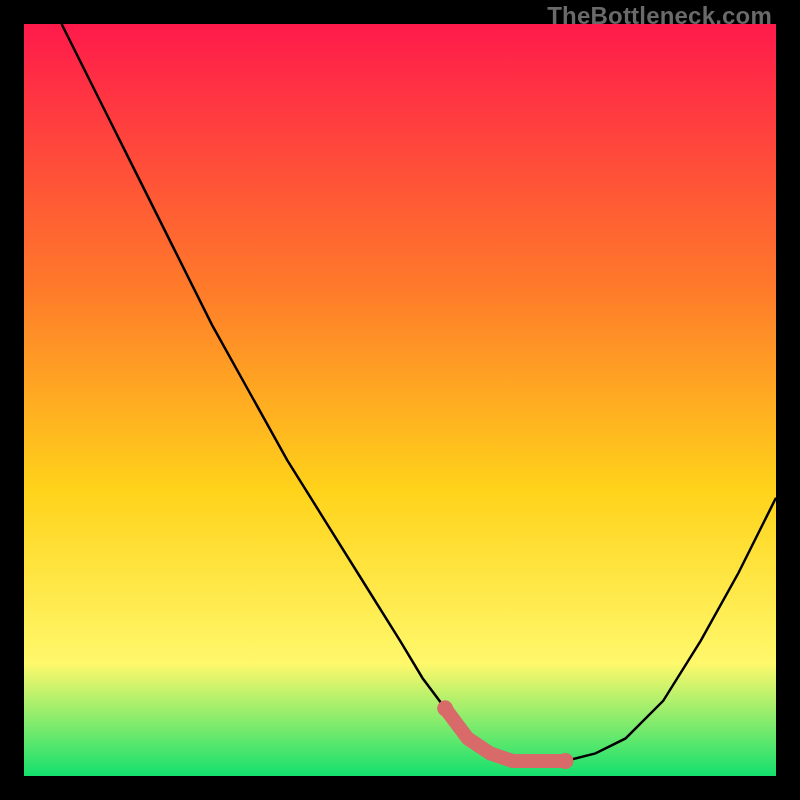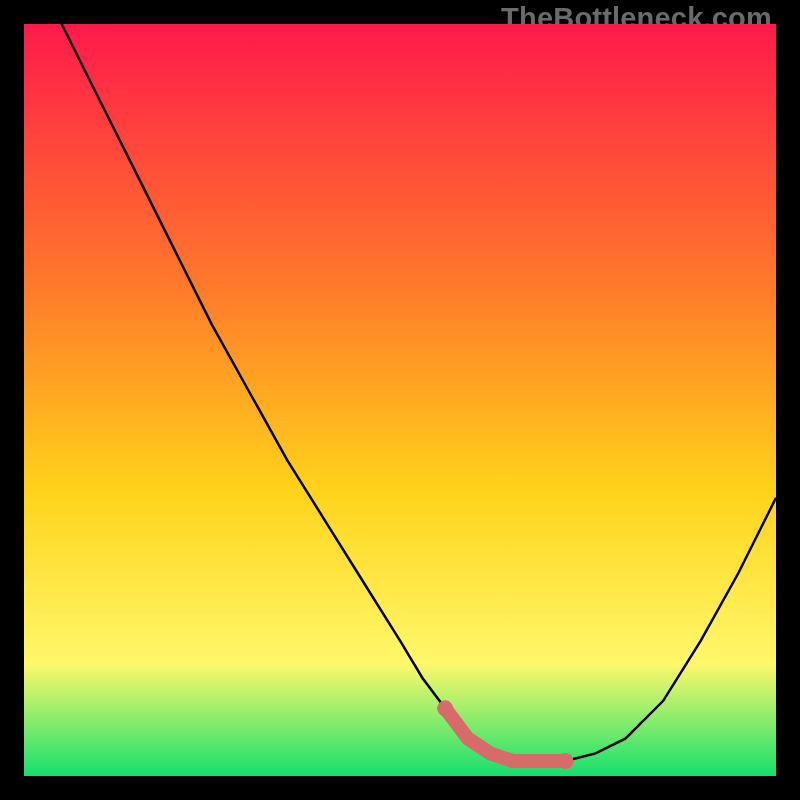--- a/index.html
+++ b/index.html
@@ -24,21 +24,21 @@
     left: 0;
     top: 0;
     width: 752px;
     height: 752px;
   }
   .watermark {
     position: absolute;
     top: 2px;
     right: 28px;
     color: #6a6a6a;
-    font-size: 29px;
+    font-size: 24px;
     font-weight: 600;
     letter-spacing: 0.2px;
     text-align: right;
   }
 </style>
 </head>
 <body>
 
 <div class="watermark">TheBottleneck.com</div>
 

